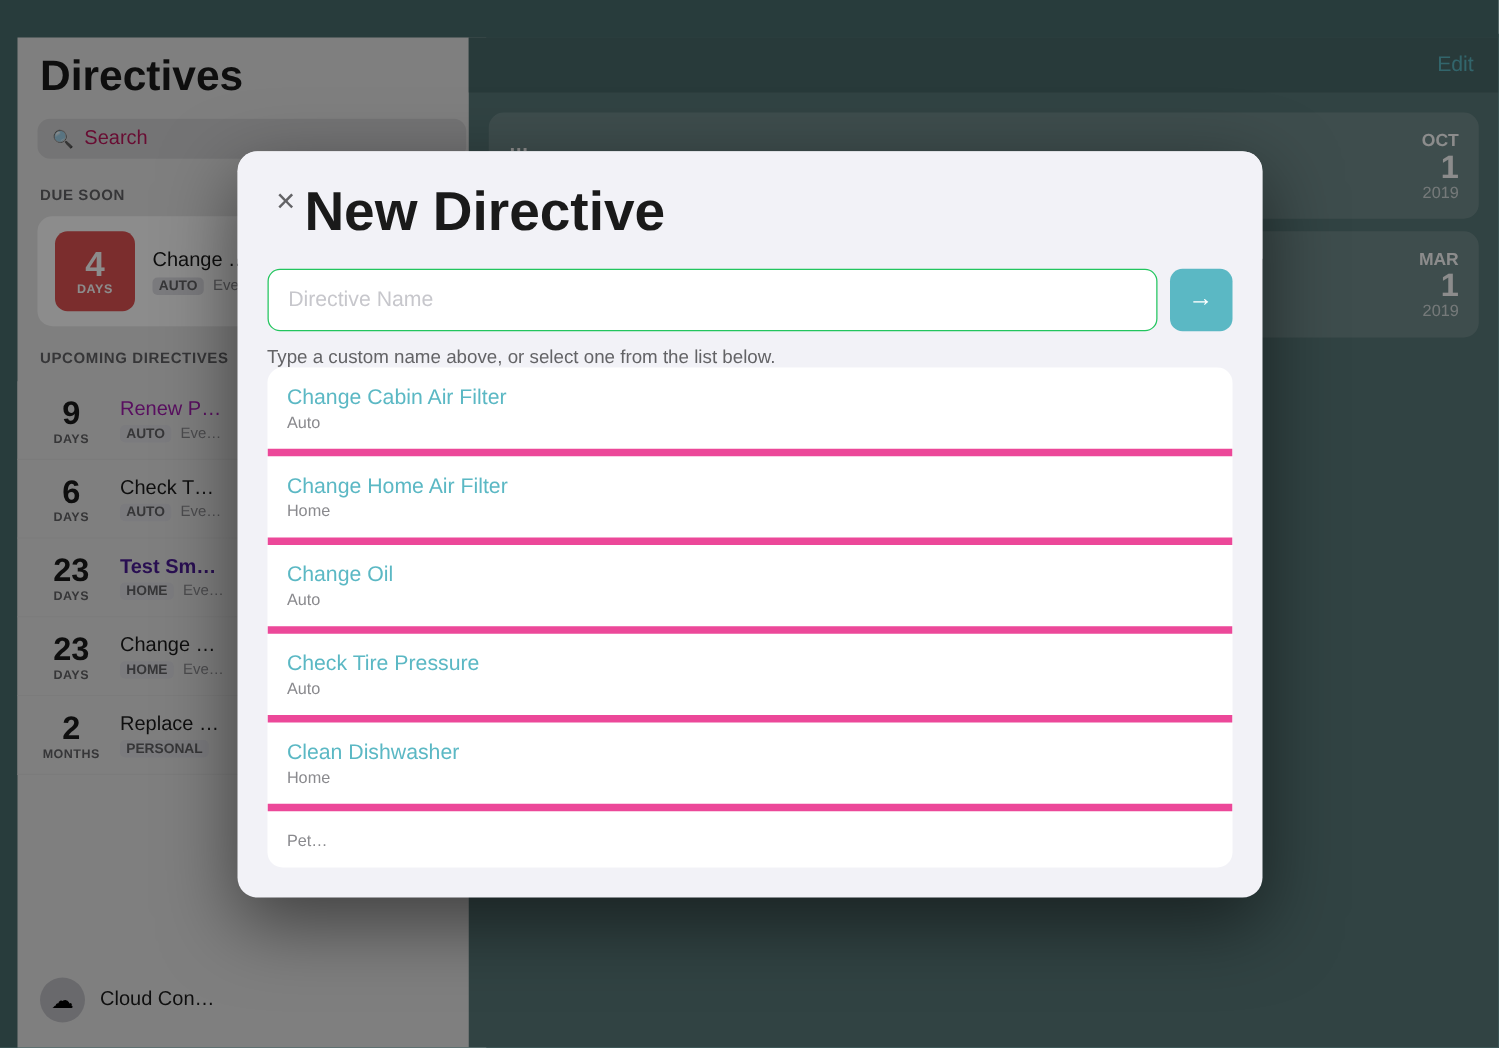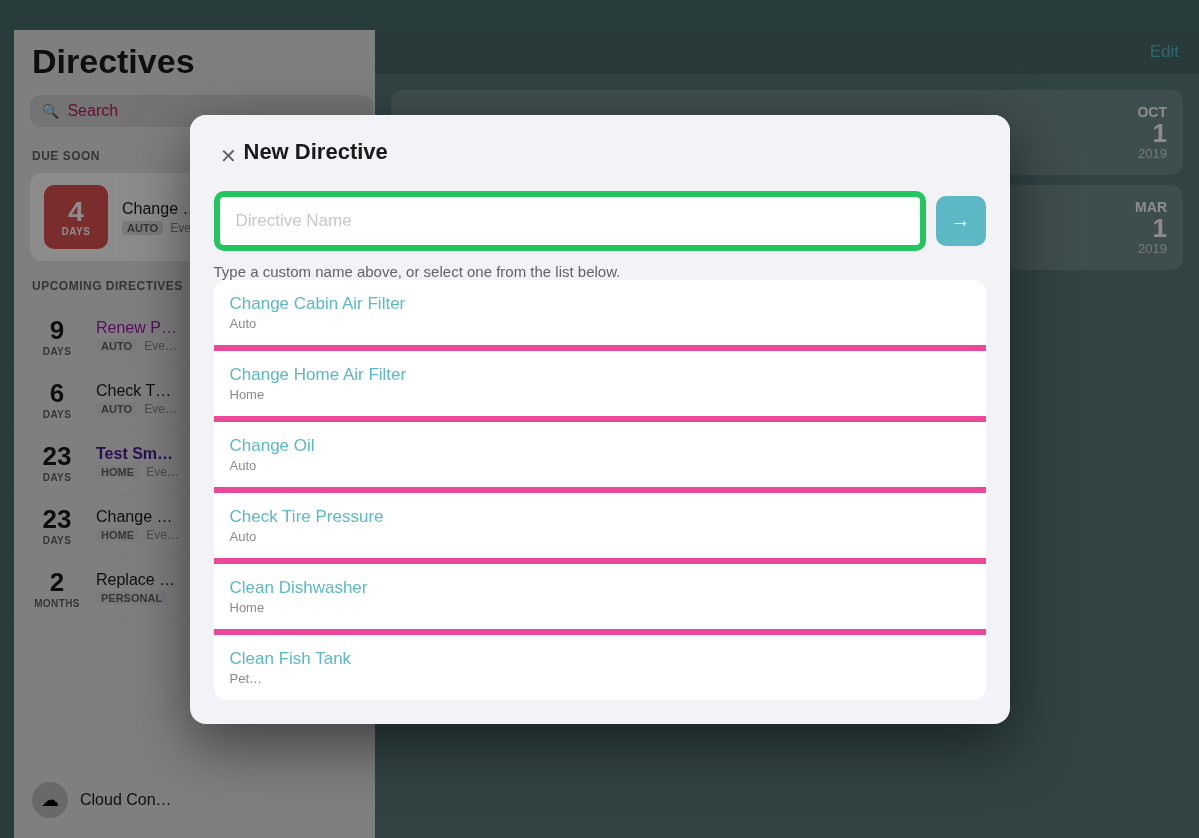--- a/index.html
+++ b/index.html
@@ -248,21 +248,21 @@
       cursor: pointer;
       font-size: 20px;
       color: #636366;
       display: flex;
       align-items: center;
       justify-content: center;
       margin-top: 2px;
     }
 
     .modal-title {
-      font-size: 22px;
+      font-size: 44px;
       font-weight: 700;
       color: #1a1a1a;
       flex: 1;
     }
 
     .modal-body {
       padding: 8px 24px 24px;
       overflow-y: auto;
       flex: 1;
     }
@@ -270,21 +270,21 @@
     .input-row {
       display: flex;
       gap: 10px;
       align-items: center;
       margin-bottom: 12px;
     }
 
     .directive-input {
       flex: 1;
       background: white;
-      border: 6px solid #22c55e;
+      border: 1px solid #22c55e;
       border-radius: 10px;
       padding: 14px 16px;
       font-size: 17px;
       color: #1a1a1a;
       outline: none;
     }
 
     .directive-input::placeholder {
       color: #c7c7cc;
     }
@@ -558,19 +558,18 @@
     </div>
           <div class="directive-item">
       <div class="directive-item-name">Check Tire Pressure</div>
       <div class="directive-item-category">Auto</div>
     </div>
           <div class="directive-item">
       <div class="directive-item-name">Clean Dishwasher</div>
       <div class="directive-item-category">Home</div>
     </div>
           <div class="directive-item">
-      <div class="directive-item-name">Clean Fish Tank</div>
       <div class="directive-item-category">Pet…</div>
     </div>
         </div>
     </div>
   </div>
 </div>
 
 </body></html>

